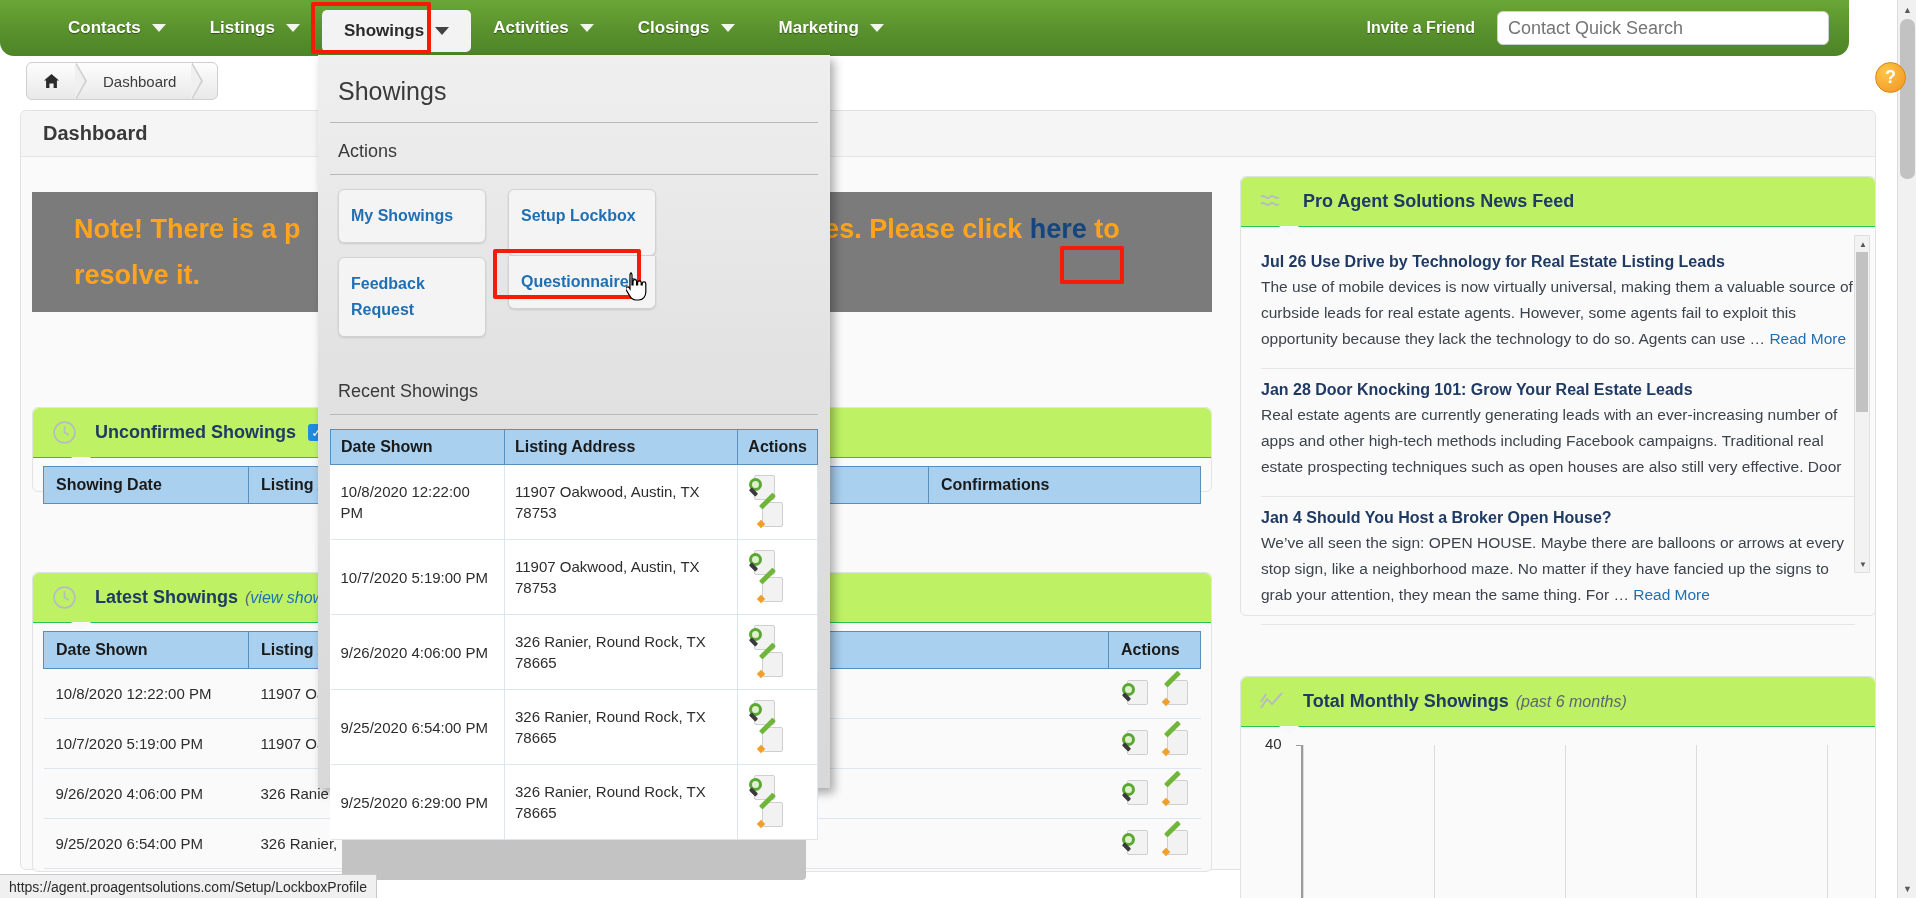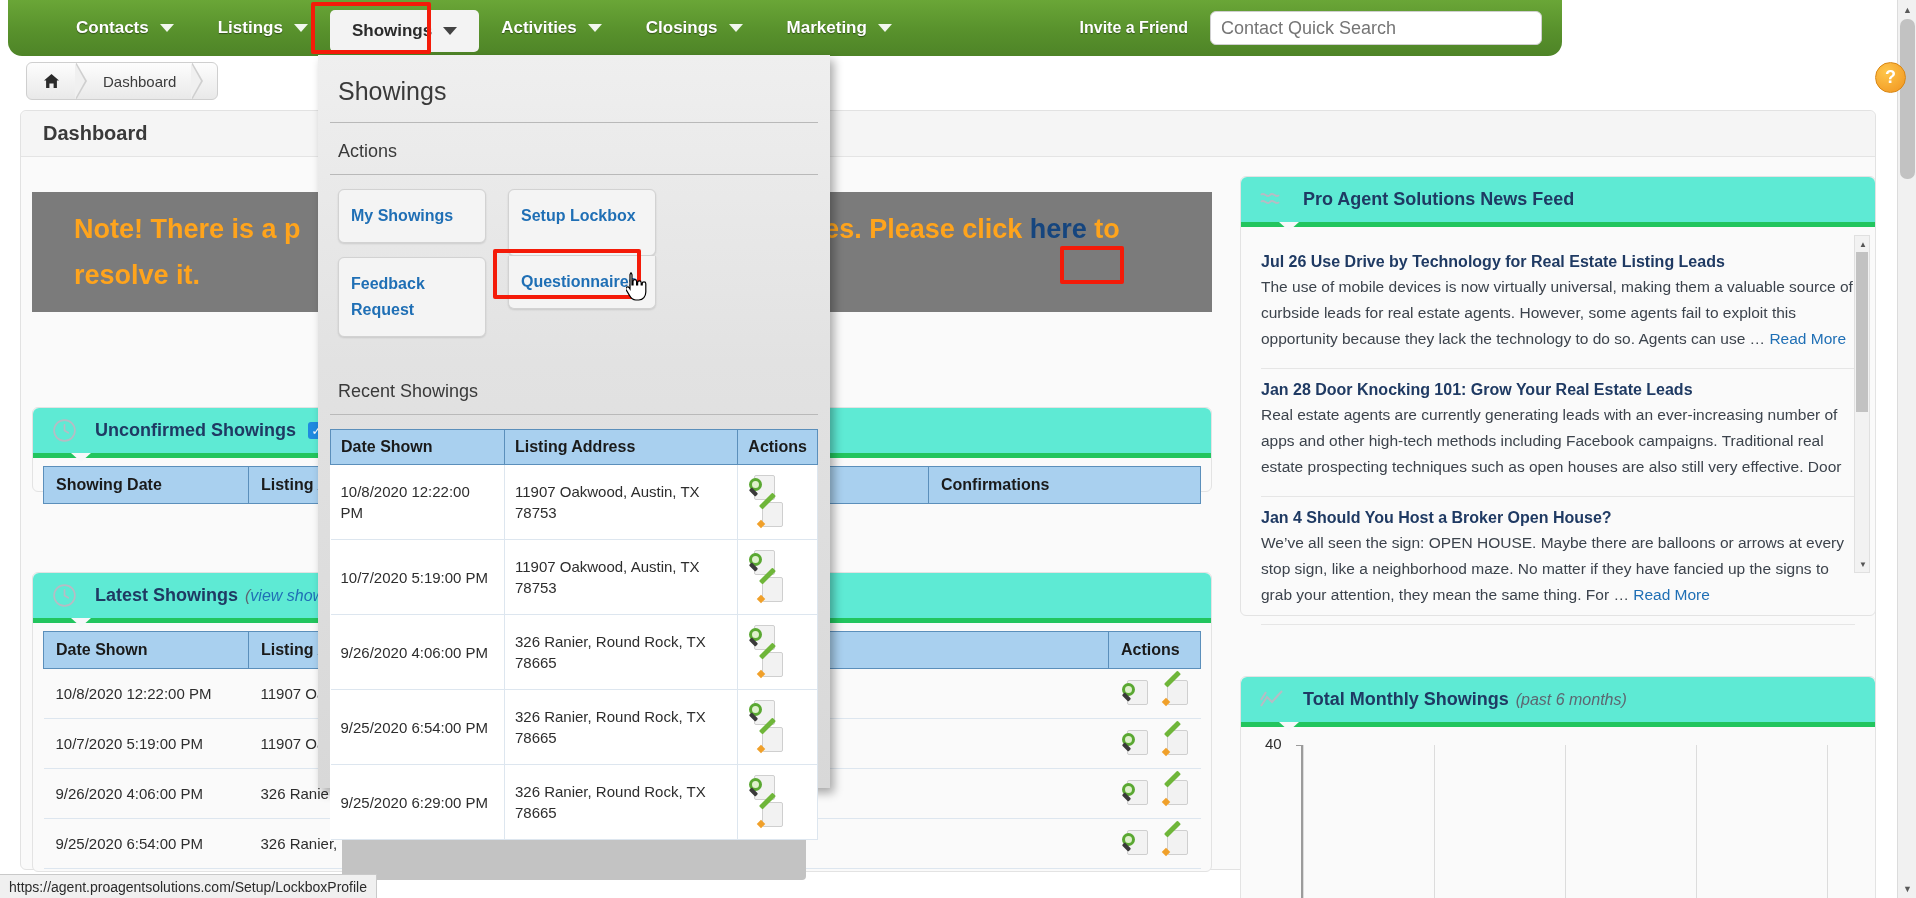--- a/index.html
+++ b/index.html
@@ -7,21 +7,21 @@
     margin: 0; padding: 0;
     width: 1916px; height: 898px;
     overflow: hidden;
     font-family: "Liberation Sans", sans-serif;
     background: #ffffff;
   }
   #root { position: relative; width: 1916px; height: 898px; background:#fff; }
 
   
   .topnav {
-    position: absolute; top: 0; left: 8px; width: 1554px; height: 56px;
+    position: absolute; top: 0; left: 0; width: 1849px; height: 56px;
     background: linear-gradient(to bottom, #6aa637 0%, #58912c 55%, #4e8427 100%);
     border-radius: 0 0 14px 14px;
   }
   .nav-left { position:absolute; left: 46px; top: 0; height:56px; display:flex; align-items:center; }
   .nav-item {
     position: relative;
     display: flex; align-items: center; gap: 11px;
     padding: 0 22px; height: 56px;
     color: #ffffff; font-size: 17px; font-weight: bold;
     text-shadow: 0 1px 1px rgba(0,0,0,.45);
@@ -76,21 +76,21 @@
   }
   .note-text {
     color:#ffa41c; font-size:27px; font-weight:bold; line-height:46px;
   }
   .note-here { color:#15457e; font-weight:bold; cursor:pointer; }
 
   
   .widget {
     position:absolute; background:#fafafa; border:1px solid #e3e3e3; border-radius:6px;
   }
-  .widget-head { height:50px; display:flex; align-items:center; background:#5eead4; border-bottom:5px solid #22c55e; border-radius:6px 6px 0 0; position:relative; }
+  .widget-head { height:50px; display:flex; align-items:center; background:#bef264; border-bottom:1px solid #22c55e; border-radius:6px 6px 0 0; position:relative; }
   .widget-head:after{ content:""; position:absolute; left:38px; bottom:-9px; width:0;height:0;border-left:10px solid transparent;border-right:10px solid transparent;border-top:9px solid #f7f8fa; }
   .wicon { width:62px; display:flex; align-items:center; justify-content:center; color:#b6bcc4; }
   .wtitle { font-size:18px; font-weight:bold; color:#1f3a63; }
   .wsub { font-size:16px; color:#5d6671; font-style:italic; margin-left:7px; }
   .wsublink { color:#1f6fb5; font-style:italic; }
   .chk { width:17px;height:17px;background:#1f8ae0;border-radius:3px;display:inline-flex;align-items:center;justify-content:center;color:#fff;font-size:12px;margin-left:12px; }
 
   table.grid { width:100%; border-collapse:collapse; font-size:15px; }
   table.grid th {
     background:#a9d0ef; color:#1a1a1a; font-weight:bold; text-align:left;

